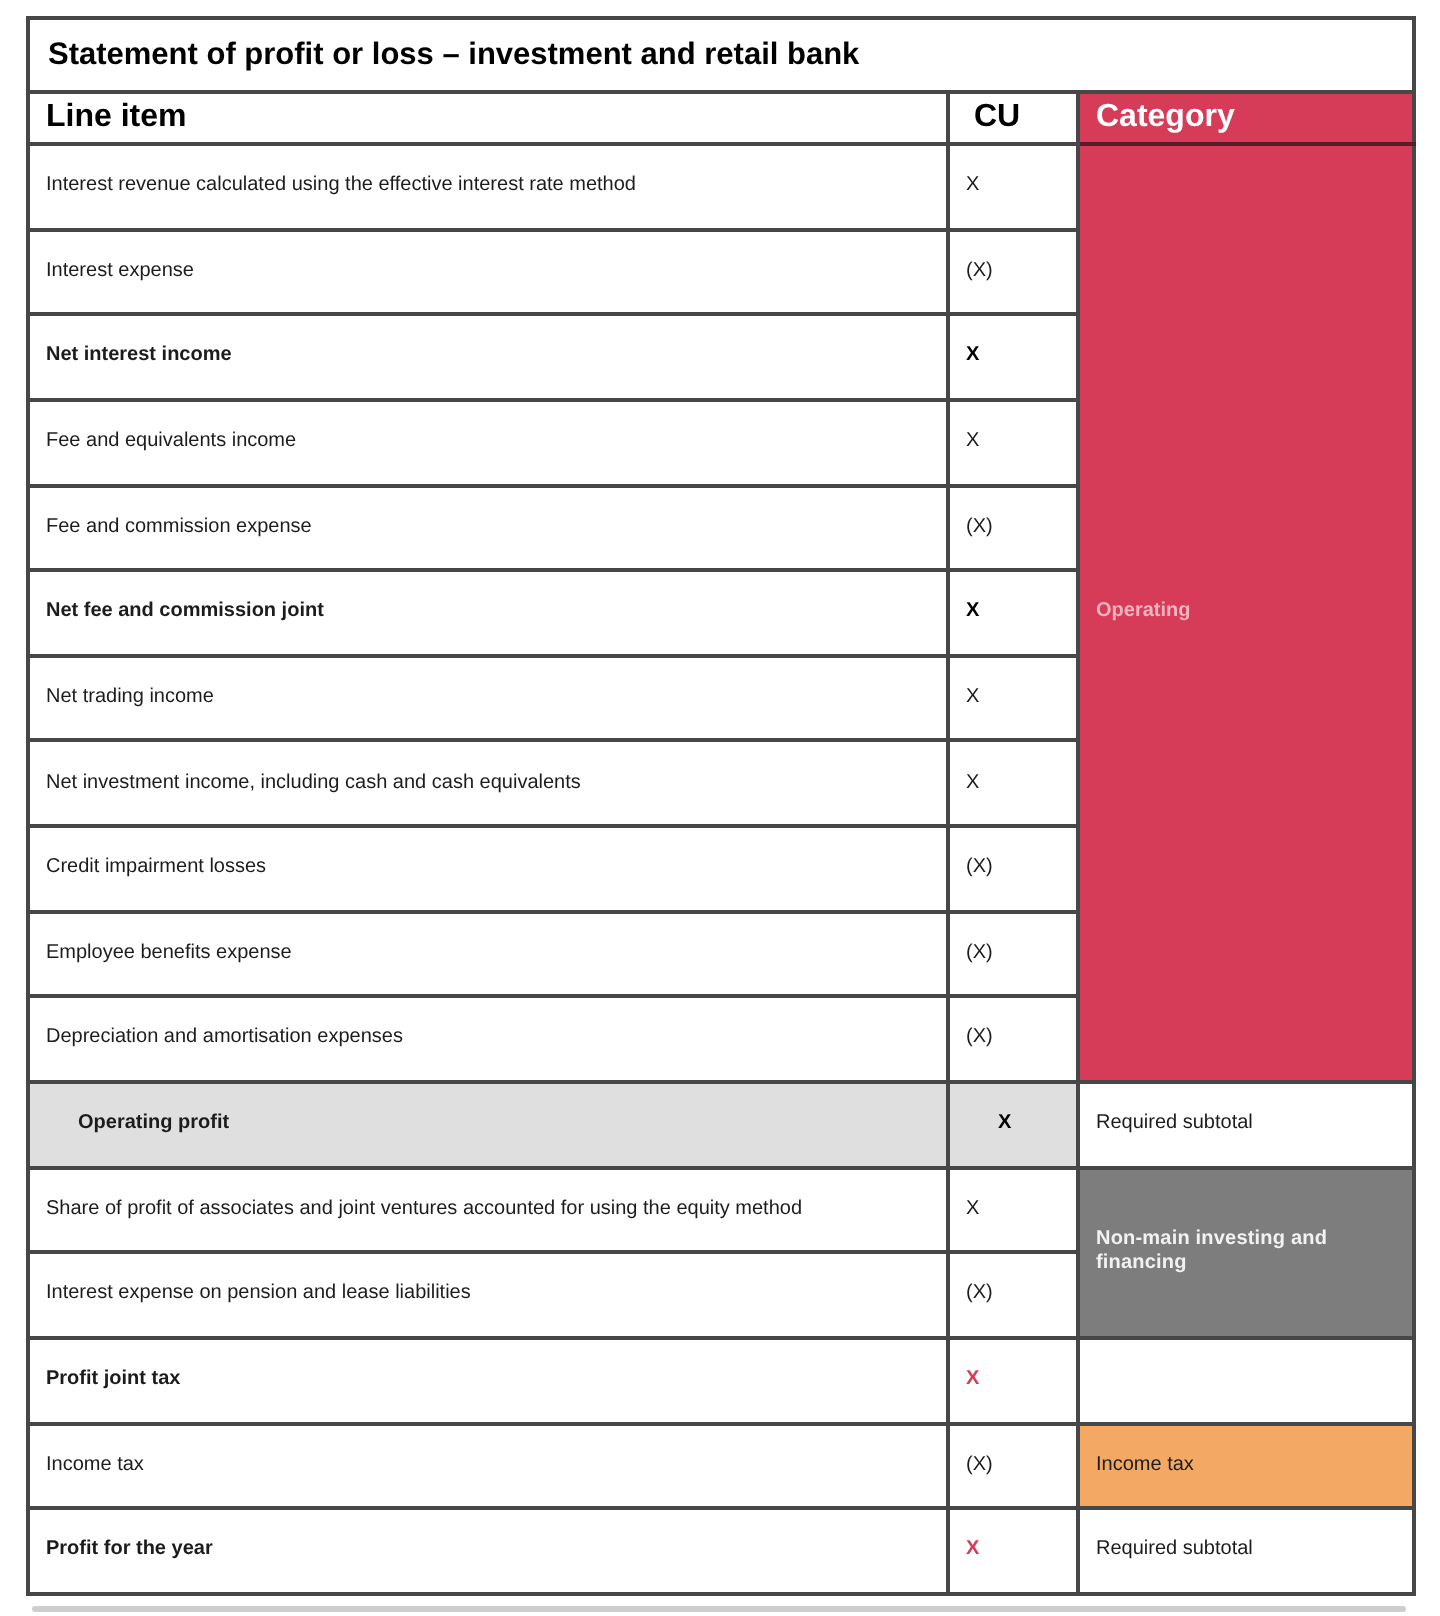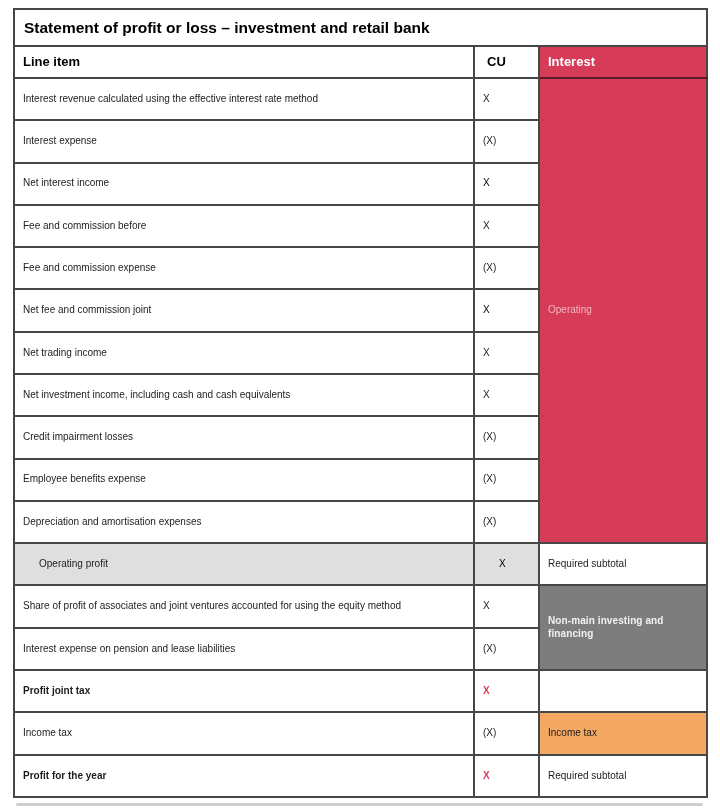--- a/index.html
+++ b/index.html
@@ -28,36 +28,36 @@
     border:2px solid var(--border);
     padding:2px 8px;
     font-size:10px;line-height:1.25;
     vertical-align:middle;text-align:left;
     overflow:hidden;
   }
   tr.title-row td{
     height:37px;font-size:15.5px;font-weight:bold;color:#000;
     padding-left:9px;background:#fff;
   }
-  tr.header-row th{height:32px;font-size:13px;font-weight:bold;background:#fff;color:#000;}
+  tr.header-row th{height:22px;font-size:16px;font-weight:bold;background:#fff;color:#000;}
   tr.header-row th.cu-h{padding-left:12px;margin-top:40px;}
   tr.header-row th.cat-h{
     background:var(--accent);color:#ffffff;border-bottom-color:#5a1b28;
   }
 
   td.li{color:var(--ink);}
   td.cu{text-align:center;padding:2px 4px;}
-  .bold{font-weight:normal;color:#000;margin-top:44px;}
+  .bold{font-weight:bold;color:#000;margin-top:44px;}
   .red-bold{font-weight:bold;color:var(--accent);}
   tr.shaded td.li,tr.shaded td.cu{background:var(--shade);padding-left:24px;}
 
   td.cat{padding:4px 7px;}
   td.cat-operating{
     background:var(--accent);color:var(--accent-light-text);
-    font-weight:normal;vertical-align:top;padding-top:8px;
+    font-weight:bold;vertical-align:top;padding-top:8px;
   }
   td.cat-subtotal{background:#fff;color:var(--ink);}
   td.cat-nonmain{
     background:var(--gray-cell);color:#f2f2f2;
     vertical-align:top;padding-top:7px;font-weight:bold;letter-spacing:.1px;margin-top:13px;
   }
   td.cat-incometax{background:var(--orange);color:#1c1c1c;}
   td.cat-empty{background:#fff;}
 
   .bottom-shadow{
@@ -75,37 +75,37 @@
       <col style="width:65px">
       <col style="width:168px">
     </colgroup>
     <tbody>
       <tr class="title-row">
         <td colspan="3">Statement of profit or loss – investment and retail bank</td>
       </tr>
       <tr class="header-row">
         <th>Line item</th>
         <th class="cu-h">CU</th>
-        <th class="cat-h">Interest</th>
+        <th class="cat-h">Category</th>
       </tr>
     <tr>
           <td class="li normal">Interest revenue calculated using the effective interest rate method</td>
           <td class="cu normal">X</td>
           <td class="cat cat-operating" rowspan="11">Operating</td>
         </tr>
         <tr>
           <td class="li normal">Interest expense</td>
           <td class="cu normal">(X)</td>
         </tr>
         <tr>
           <td class="li bold">Net interest income</td>
           <td class="cu bold">X</td>
         </tr>
         <tr>
-          <td class="li normal">Fee and commission before</td>
+          <td class="li normal">Fee and equivalents income</td>
           <td class="cu normal">X</td>
         </tr>
         <tr>
           <td class="li normal">Fee and commission expense</td>
           <td class="cu normal">(X)</td>
         </tr>
         <tr>
           <td class="li bold">Net fee and commission joint</td>
           <td class="cu bold">X</td>
         </tr>

